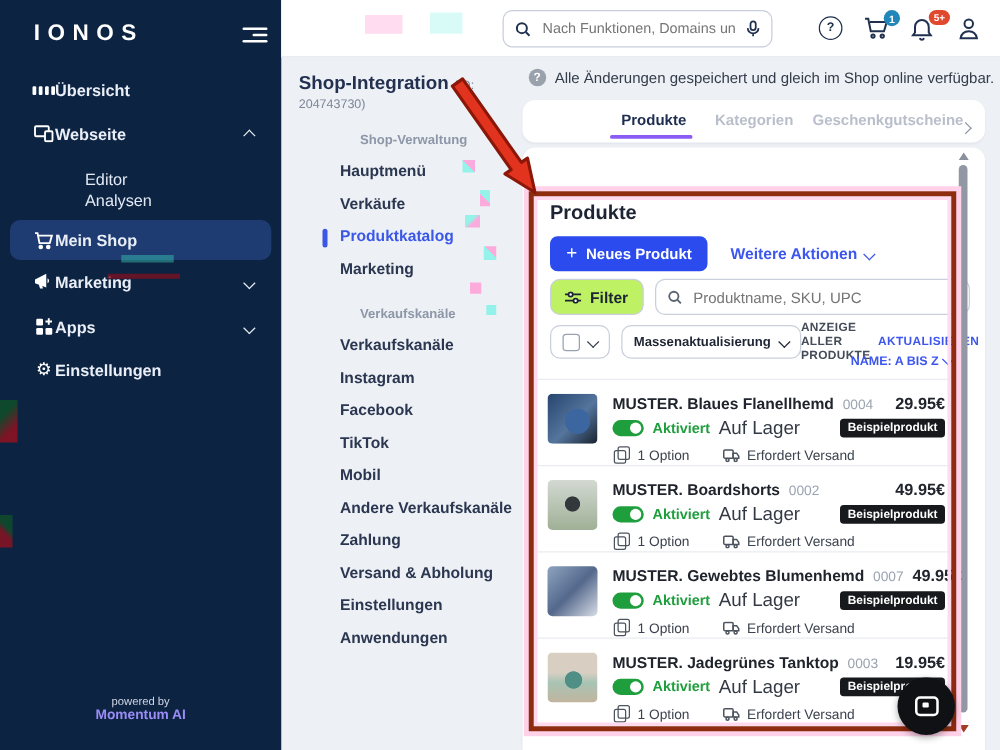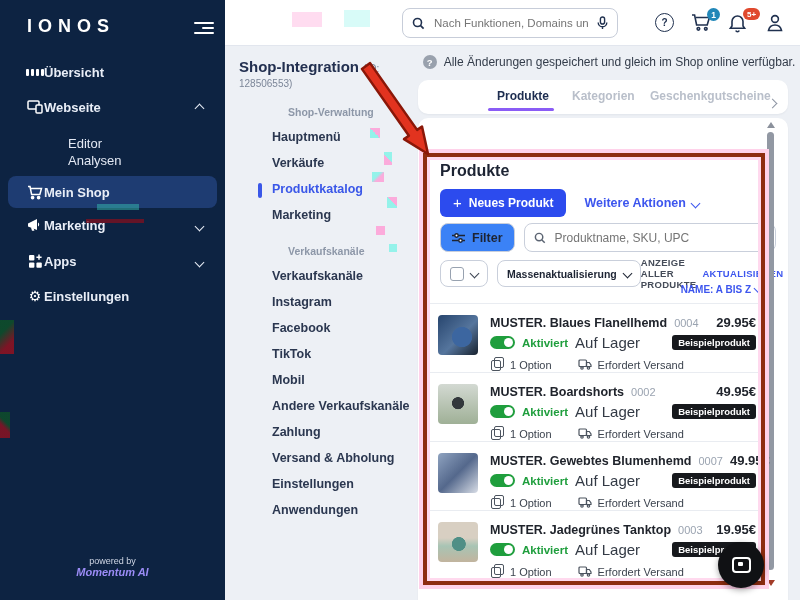--- a/index.html
+++ b/index.html
@@ -18,21 +18,21 @@
   .active-pill{position:absolute;left:8px;top:176px;width:209px;height:32px;background:#1e3c72;border-radius:8px;}
   .side-chev{position:absolute;right:22px;}
   .chev{width:6px;height:6px;border-right:1.6px solid currentColor;border-bottom:1.6px solid currentColor;
         display:inline-block;transform:rotate(45deg);}
   .chev.up{transform:rotate(-135deg);}
   .chev.right{transform:rotate(-45deg);}
   .grid4{display:grid;grid-template-columns:7px 7px;grid-gap:2px;}
   .grid4 b{width:7px;height:7px;background:#fff;border-radius:1px;}
   .sb-footer{position:absolute;left:0;bottom:22px;width:225px;text-align:center;}
   .sb-footer .l1{font-size:9px;color:#cfd6e4;}
-  .sb-footer .l2{font-size:11px;font-weight:700;color:#9b8cf6;font-style:italic;}
+  .sb-footer .l2{font-size:11px;font-weight:700;color:#9b8cf6;}
   
   .topbar{position:absolute;left:225px;top:0;width:575px;height:46px;background:#fff;
           border-bottom:1px solid #e2e6ee;box-sizing:border-box;}
   .search{position:absolute;left:177px;top:8px;width:216px;height:30px;border:1px solid #c7cdd9;border-radius:8px;
           display:flex;align-items:center;gap:7px;padding:0 9px;box-sizing:border-box;background:#fff;}
   .search input{border:0;outline:0;flex:1;font-size:11.5px;color:#3a4352;background:transparent;
                 font-family:"Liberation Sans",sans-serif;min-width:0;}
   .tb-ic{position:absolute;top:13px;width:24px;height:22px;color:#20314f;cursor:pointer;}
   .badge{position:absolute;border-radius:8px;color:#fff;font-weight:700;display:flex;align-items:center;
          justify-content:center;}
@@ -78,21 +78,21 @@
   .arrow-svg{position:absolute;left:356px;top:58px;width:80px;height:104px;z-index:31;pointer-events:none;}
   
   .p-title{position:absolute;left:440px;top:162px;font-size:16px;font-weight:800;color:#1d2433;}
   .btn-row{position:absolute;left:440px;top:189px;display:flex;align-items:center;gap:18px;}
   .btn-blue{height:28px;background:#2c4bee;color:#fff;border:0;border-radius:6px;font-size:12px;font-weight:700;
             display:flex;align-items:center;gap:7px;padding:0 13px;cursor:pointer;
             font-family:"Liberation Sans",sans-serif;}
   .btn-blue .plus{font-size:15px;font-weight:400;margin-top:-1px;}
   .link-blue{color:#3d56ee;font-size:12.5px;font-weight:700;display:flex;align-items:center;gap:6px;cursor:pointer;}
   .filter-row{position:absolute;left:440px;top:223px;display:flex;gap:9px;}
-  .btn-filter{height:29px;border:1px solid #c9cfdb;border-radius:8px;background:#3b82f6;display:flex;align-items:center;
+  .btn-filter{height:29px;border:1px solid #c9cfdb;border-radius:8px;background:#bef264;display:flex;align-items:center;
               gap:7px;padding:0 11px;font-size:12.5px;font-weight:700;color:#1d2433;cursor:pointer;}
   .p-search{width:252px;height:29px;border:1px solid #c9cfdb;border-radius:8px;display:flex;align-items:center;
             gap:7px;padding:0 9px;box-sizing:border-box;background:#fff;}
   .p-search input{border:0;outline:0;flex:1;font-size:12px;color:#3a4352;min-width:0;
                   font-family:"Liberation Sans",sans-serif;}
   .ctrl-row{position:absolute;left:440px;top:257px;width:322px;display:flex;align-items:center;}
   .dd{height:27px;border:1px solid #c9cfdb;border-radius:8px;background:#fff;display:flex;align-items:center;
       gap:7px;padding:0 9px;cursor:pointer;box-sizing:border-box;color:#3c4452;}
   .cbx{width:12px;height:12px;border:1.5px solid #98a2b0;border-radius:3px;background:#fff;}
   .dd.bulk{margin-left:9px;font-size:10.5px;font-weight:700;color:#1d2433;}
@@ -266,21 +266,21 @@
           <path d="M2.5 17.5c.8-4 3.4-5.5 6.5-5.5s5.7 1.5 6.5 5.5z"></path>
       </svg>
     </div>
   </div>
 
   <div class="shopnav">
     <div class="title">
       <span>Shop-Integration</span>
       <span class="idp">(ID:</span>
     </div>
-    <div class="idv">128506553)</div>
+    <div class="idv">204743730)</div>
 
     <div class="sec-head">Shop-Verwaltung</div>
     <div class="mnav-item">
         
         <span>Hauptmenü</span>
       </div>
       <div class="mnav-item">
         
         <span>Verkäufe</span>
       </div>

